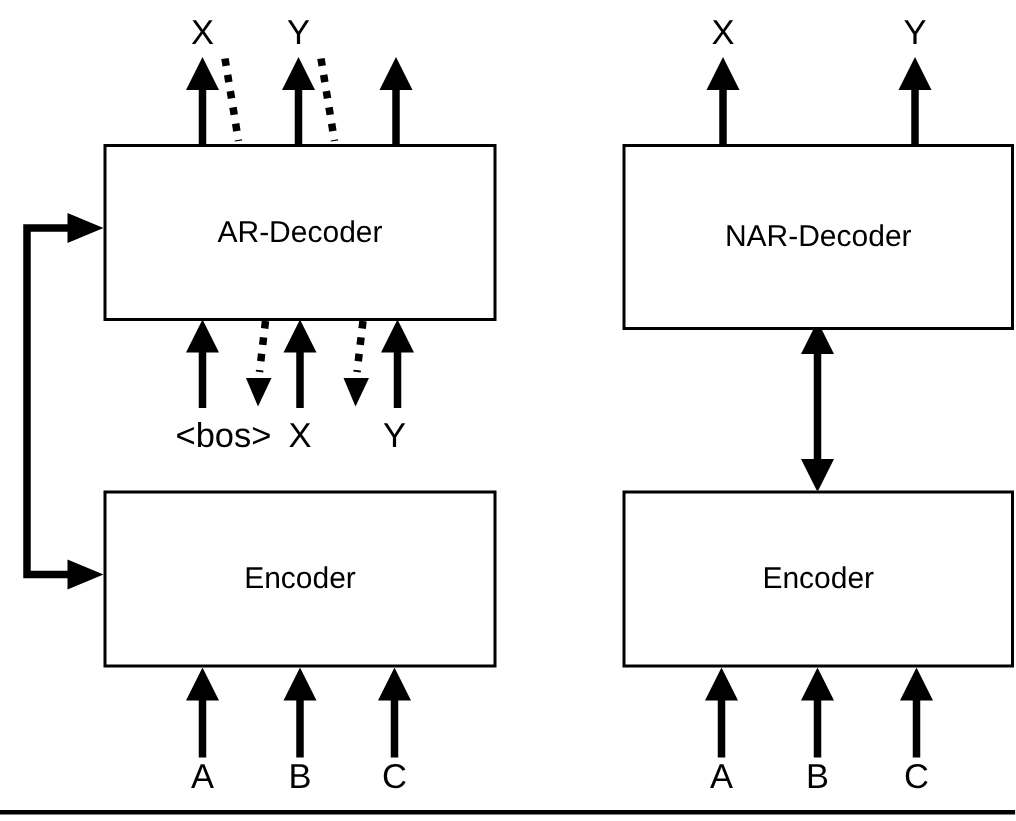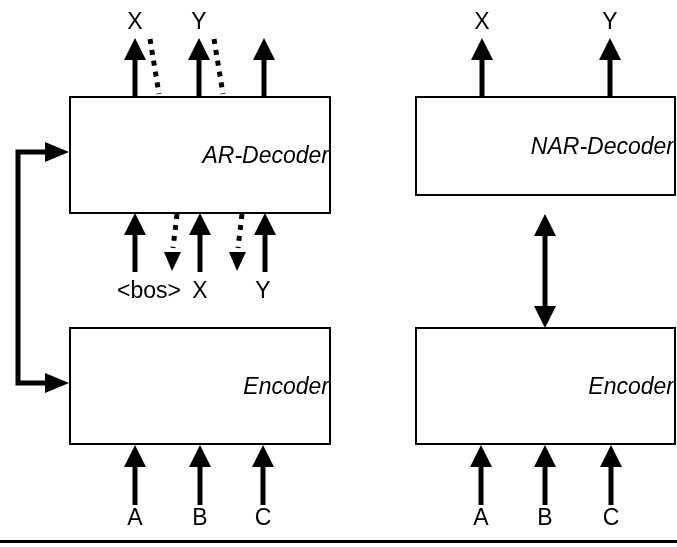--- a/index.html
+++ b/index.html
@@ -5,26 +5,26 @@
   :root { --line:#000000; --bg:#ffffff; }
   html,body { margin:0; padding:0; background:var(--bg); }
   .canvas {
     position:relative; width:677px; height:547px;
     background:var(--bg); overflow:hidden;
     font-family:"Liberation Sans", sans-serif; color:var(--line);
   }
   .arrow-layer { position:absolute; left:0; top:0; width:677px; height:547px; color:var(--line); }
   .box {
     position:absolute; border:2px solid var(--line); background:var(--bg);
-    display:flex; align-items:center; justify-content:flex-end;
-    font-size:23px; box-sizing:border-box;font-style:italic;
+    display:flex; align-items:center; justify-content:center;
+    font-size:20px; box-sizing:border-box;
   }
   .box-ar    { left:69px;  top:96px;  width:262px; height:118px; }
   .box-encl  { left:69px;  top:327px; width:262px; height:118px; }
-  .box-nar   { left:415px; top:96px;  width:261px; height:100px; }
+  .box-nar   { left:415px; top:96px;  width:261px; height:124px; }
   .box-encr  { left:415px; top:327px; width:261px; height:118px; }
   .lbl {
     position:absolute; transform:translateX(-50%);
     font-size:23px; line-height:1.15; white-space:nowrap;
   }
   .rule { position:absolute; left:0; top:540px; width:677px; height:3px; background:var(--line); }
 </style>
 </head>
 <body>
 

